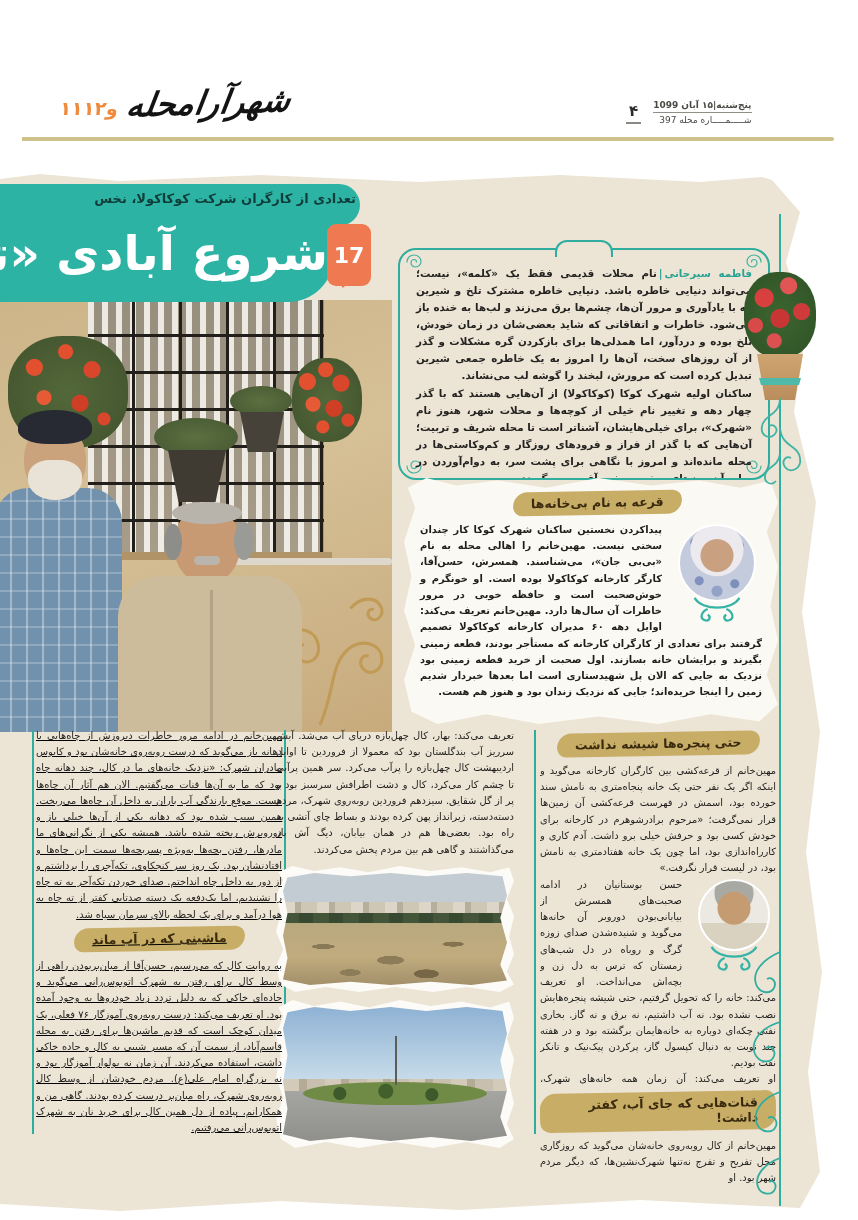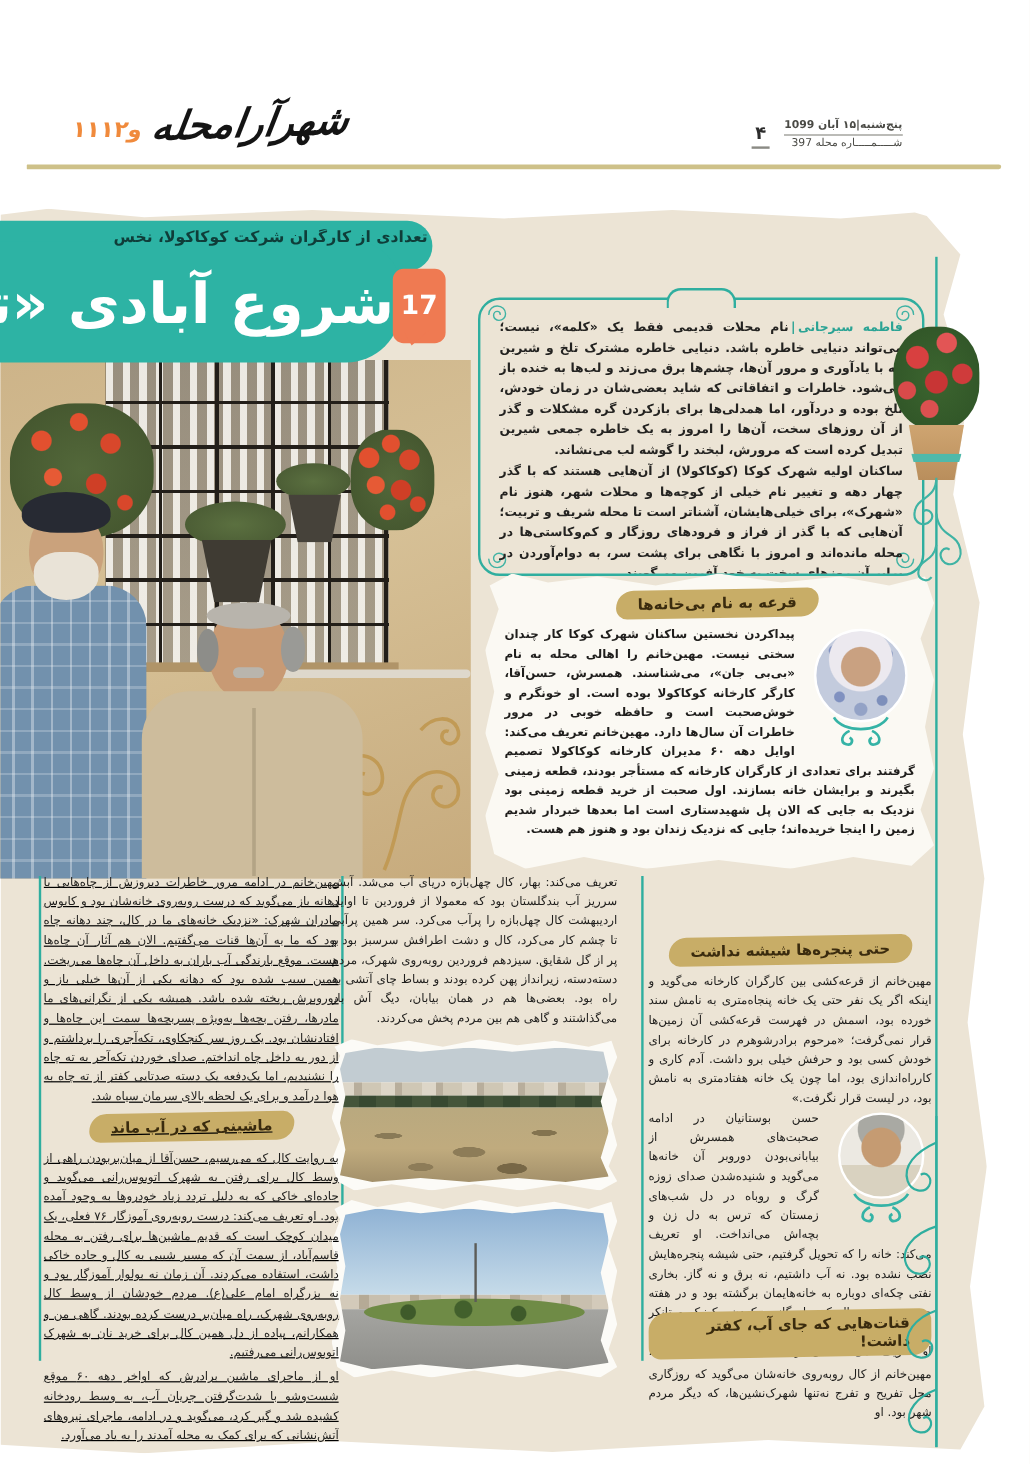--- a/index.html
+++ b/index.html
@@ -127,21 +127,21 @@
   .col { position:absolute; top:728px; height:482px; overflow:hidden; z-index:6; }
   .col-left { left:36px; width:246px;text-decoration:underline; }
   .col-mid { left:276px; width:238px; display:flex; flex-direction:column; gap:8px; }
   .col-right { left:540px; width:236px; }
   .body-text { font-size:9.9px; line-height:1.64; color:#1f1e1c; text-align:justify; }
   .col .pill { margin:4px auto 7px; }
   .sep { position:absolute; background:#2fae9f; z-index:6; }
   .sep-edge { left:32px; top:730px; width:2px; height:404px; }
   .sep-a { left:284px; top:730px; width:1.5px; height:404px; }
   .sep-b { left:534px; top:730px; width:1.5px; height:404px; }
-  .windows-block { height:356px; overflow:hidden;margin-top:48px; }
+  .windows-block { height:356px; overflow:hidden; }
   .qanat-block { position:absolute; left:0; right:0; top:360px; }
   .mid-text { height:130px; overflow:hidden; }
 
   
   .torn { background:#fcfbf7; position:relative;
     clip-path: polygon(1% 5%,7% 0%,16% 4%,27% 1%,39% 5%,52% 0%,65% 4%,78% 1%,90% 5%,98% 1%,100% 12%,97% 26%,100% 40%,98% 56%,100% 70%,97% 84%,100% 94%,94% 100%,80% 96%,66% 100%,50% 96%,35% 100%,21% 96%,8% 100%,2% 94%,0% 80%,3% 66%,0% 52%,2% 38%,0% 24%,3% 11%); }
   .torn-inner { position:absolute; inset:7px; overflow:hidden;
     clip-path: polygon(2% 4%,14% 0%,30% 3%,48% 0%,64% 3%,82% 0%,98% 3%,100% 20%,97% 40%,100% 62%,97% 82%,100% 96%,84% 100%,66% 97%,48% 100%,30% 97%,12% 100%,0% 95%,2% 76%,0% 56%,2% 36%,0% 16%); }
   .ph-field { height:126px; }
   .ph-round { height:148px; }
@@ -344,16 +344,15 @@
         <div class="island2"></div>
         <div class="lamp2"></div>
       </div>
     </div>
   </div>
 
   <div class="col col-left">
     <div class="body-text">مهین‌خانم در ادامه مرور خاطرات دیروزش از چاه‌هایی با دهانه باز می‌گوید که درست روبه‌روی خانه‌شان بود و کابوس مادران شهرک: «نزدیک خانه‌های ما در کال، چند دهانه چاه بود که ما به آن‌ها قنات می‌گفتیم. الان هم آثار آن چاه‌ها هست. موقع بارندگی آب باران به داخل آن چاه‌ها می‌ریخت. همین سبب شده بود که دهانه یکی از آن‌ها خیلی باز و دوروبرش ریخته شده باشد. همیشه یکی از نگرانی‌های ما مادرها، رفتن بچه‌ها به‌ویژه پسربچه‌ها سمت این چاه‌ها و افتادنشان بود. یک روز سر کنجکاوی، تکه‌آجری را برداشتم و از دور به داخل چاه انداختم. صدای خوردن تکه‌آجر به ته چاه را نشنیدیم، اما یک‌دفعه یک دسته صدتایی کفتر از ته چاه به هوا درآمد و برای یک لحظه بالای سرمان سیاه شد.</div>
     <div class="pill">ماشینی که در آب ماند</div>
     <div class="body-text">به روایت کال که می‌رسیم، حسن‌آقا از میان‌بربودن راهی از وسط کال برای رفتن به شهرک اتوبوس‌رانی می‌گوید و جاده‌ای خاکی که به دلیل تردد زیاد خودروها به وجود آمده بود. او تعریف می‌کند: درست روبه‌روی آموزگار ۷۶ فعلی، یک میدان کوچک است که قدیم ماشین‌ها برای رفتن به محله قاسم‌آباد، از سمت آن که مسیر شیبی به کال و جاده خاکی داشت، استفاده می‌کردند. آن زمان نه بولوار آموزگار بود و نه بزرگراه امام علی(ع). مردم خودشان از وسط کال روبه‌روی شهرک، راه میان‌بر درست کرده بودند. گاهی من و همکارانم، پیاده از دل همین کال برای خرید نان به شهرک اتوبوس‌رانی می‌رفتیم.</div>
-    <div class="body-text" style="margin-top:4px">او از ماجرای ماشین برادرش که اواخر دهه ۶۰ موقع شست‌وشو با شدت‌گرفتن جریان آب، به وسط رودخانه کشیده شد و گیر کرد، می‌گوید و در ادامه، ماجرای نیروهای آتش‌نشانی که برای کمک به محله آمدند را به یاد می‌آورد.</div>
   </div>
 
 </div>
 
 </body></html>

